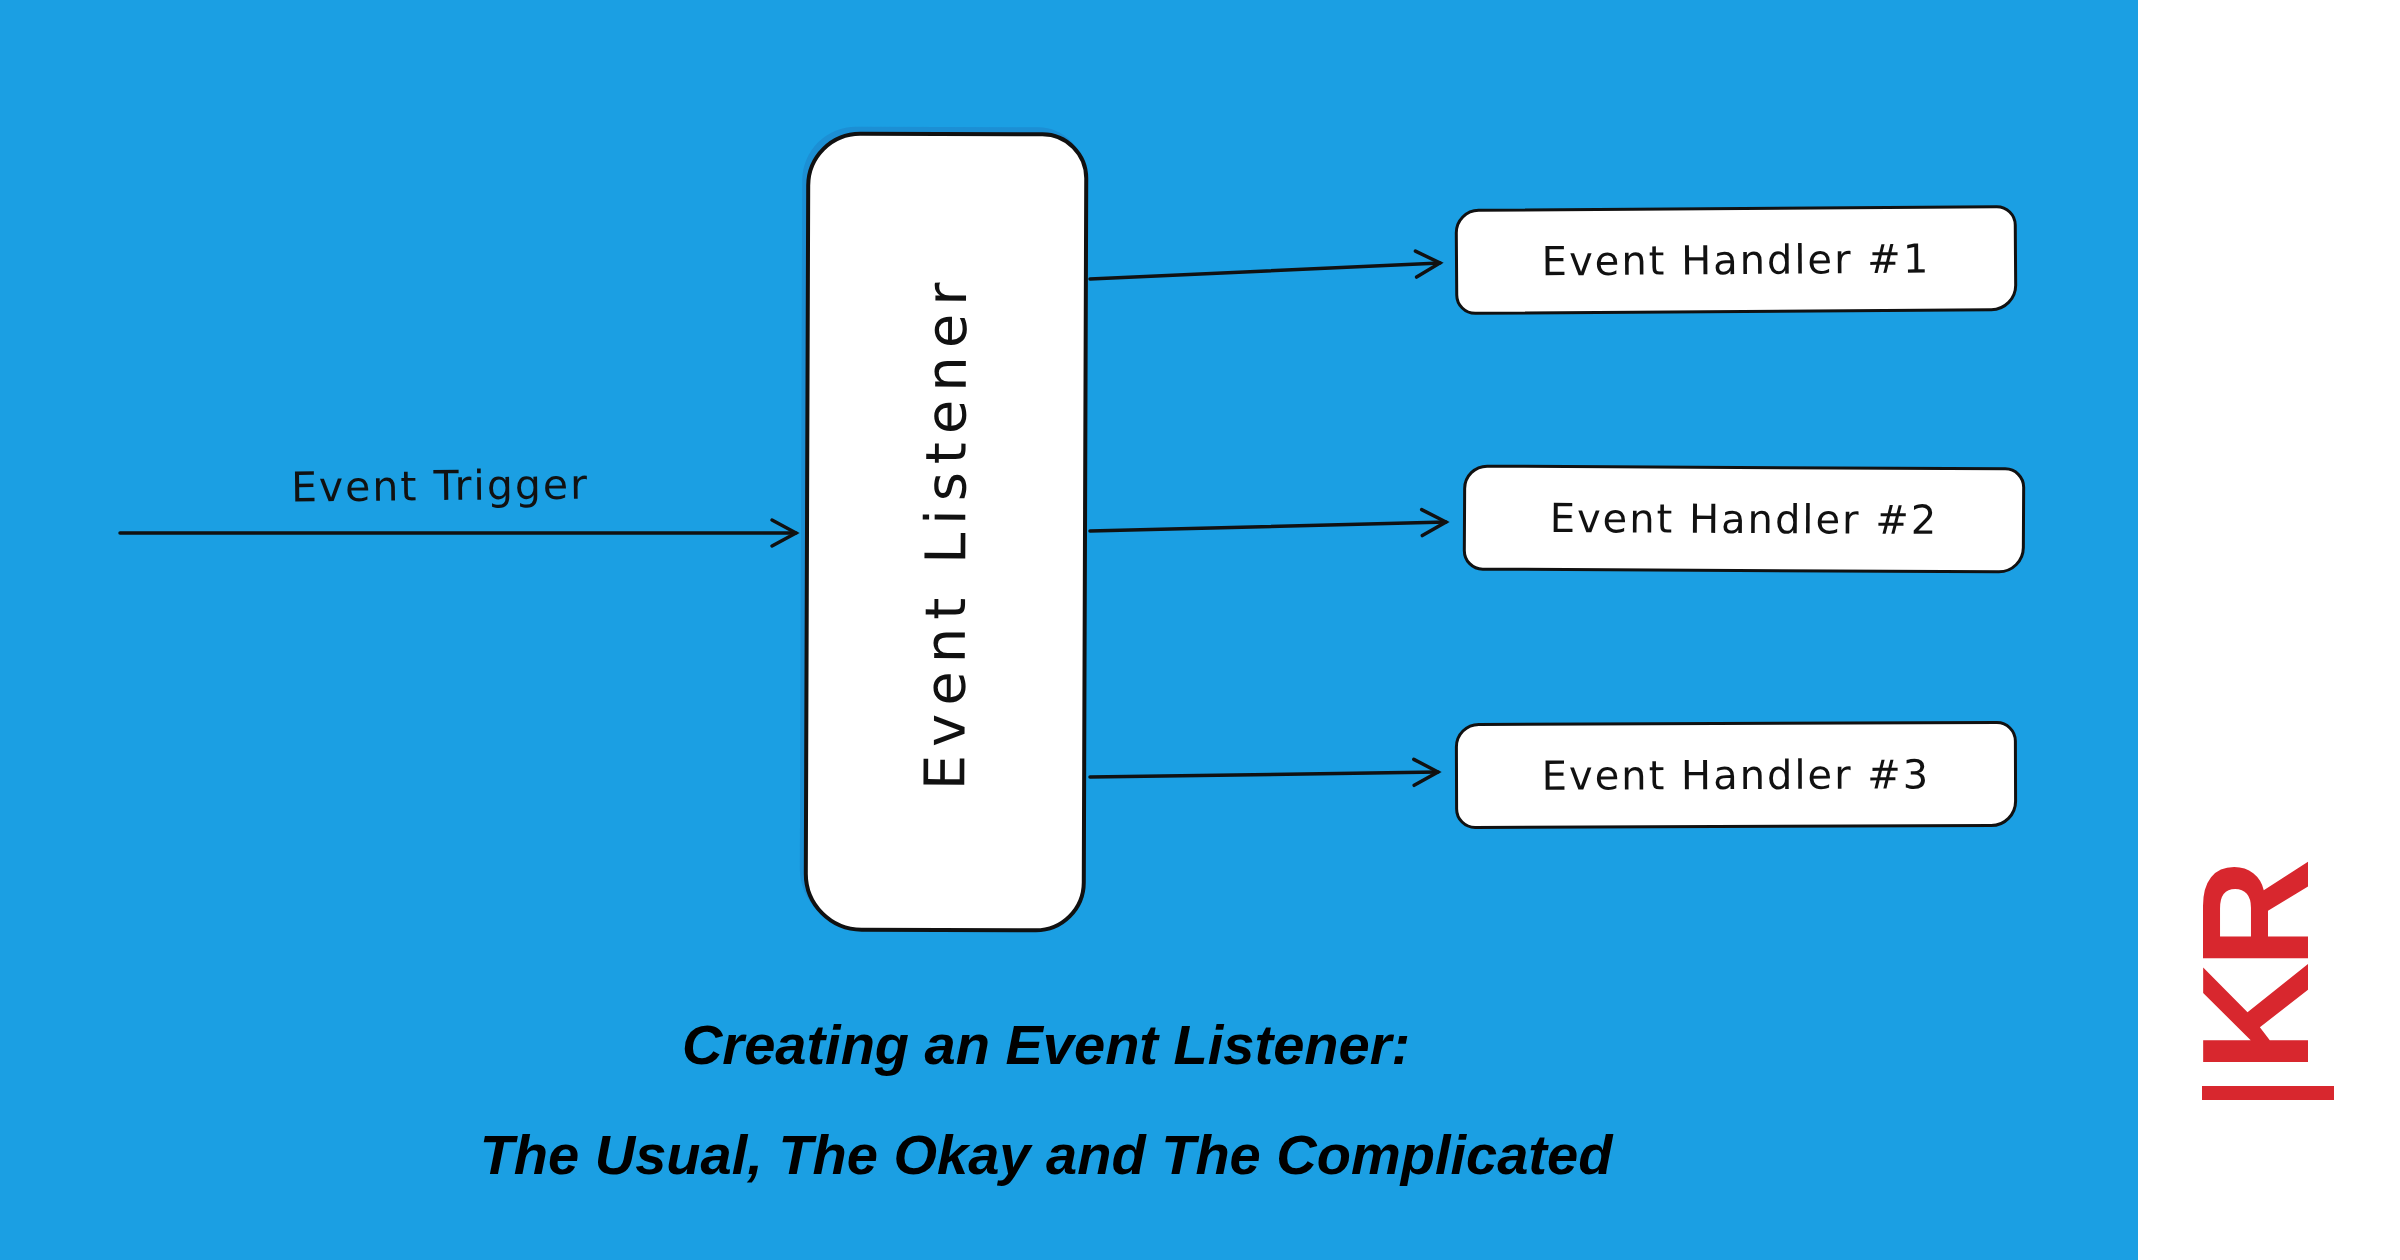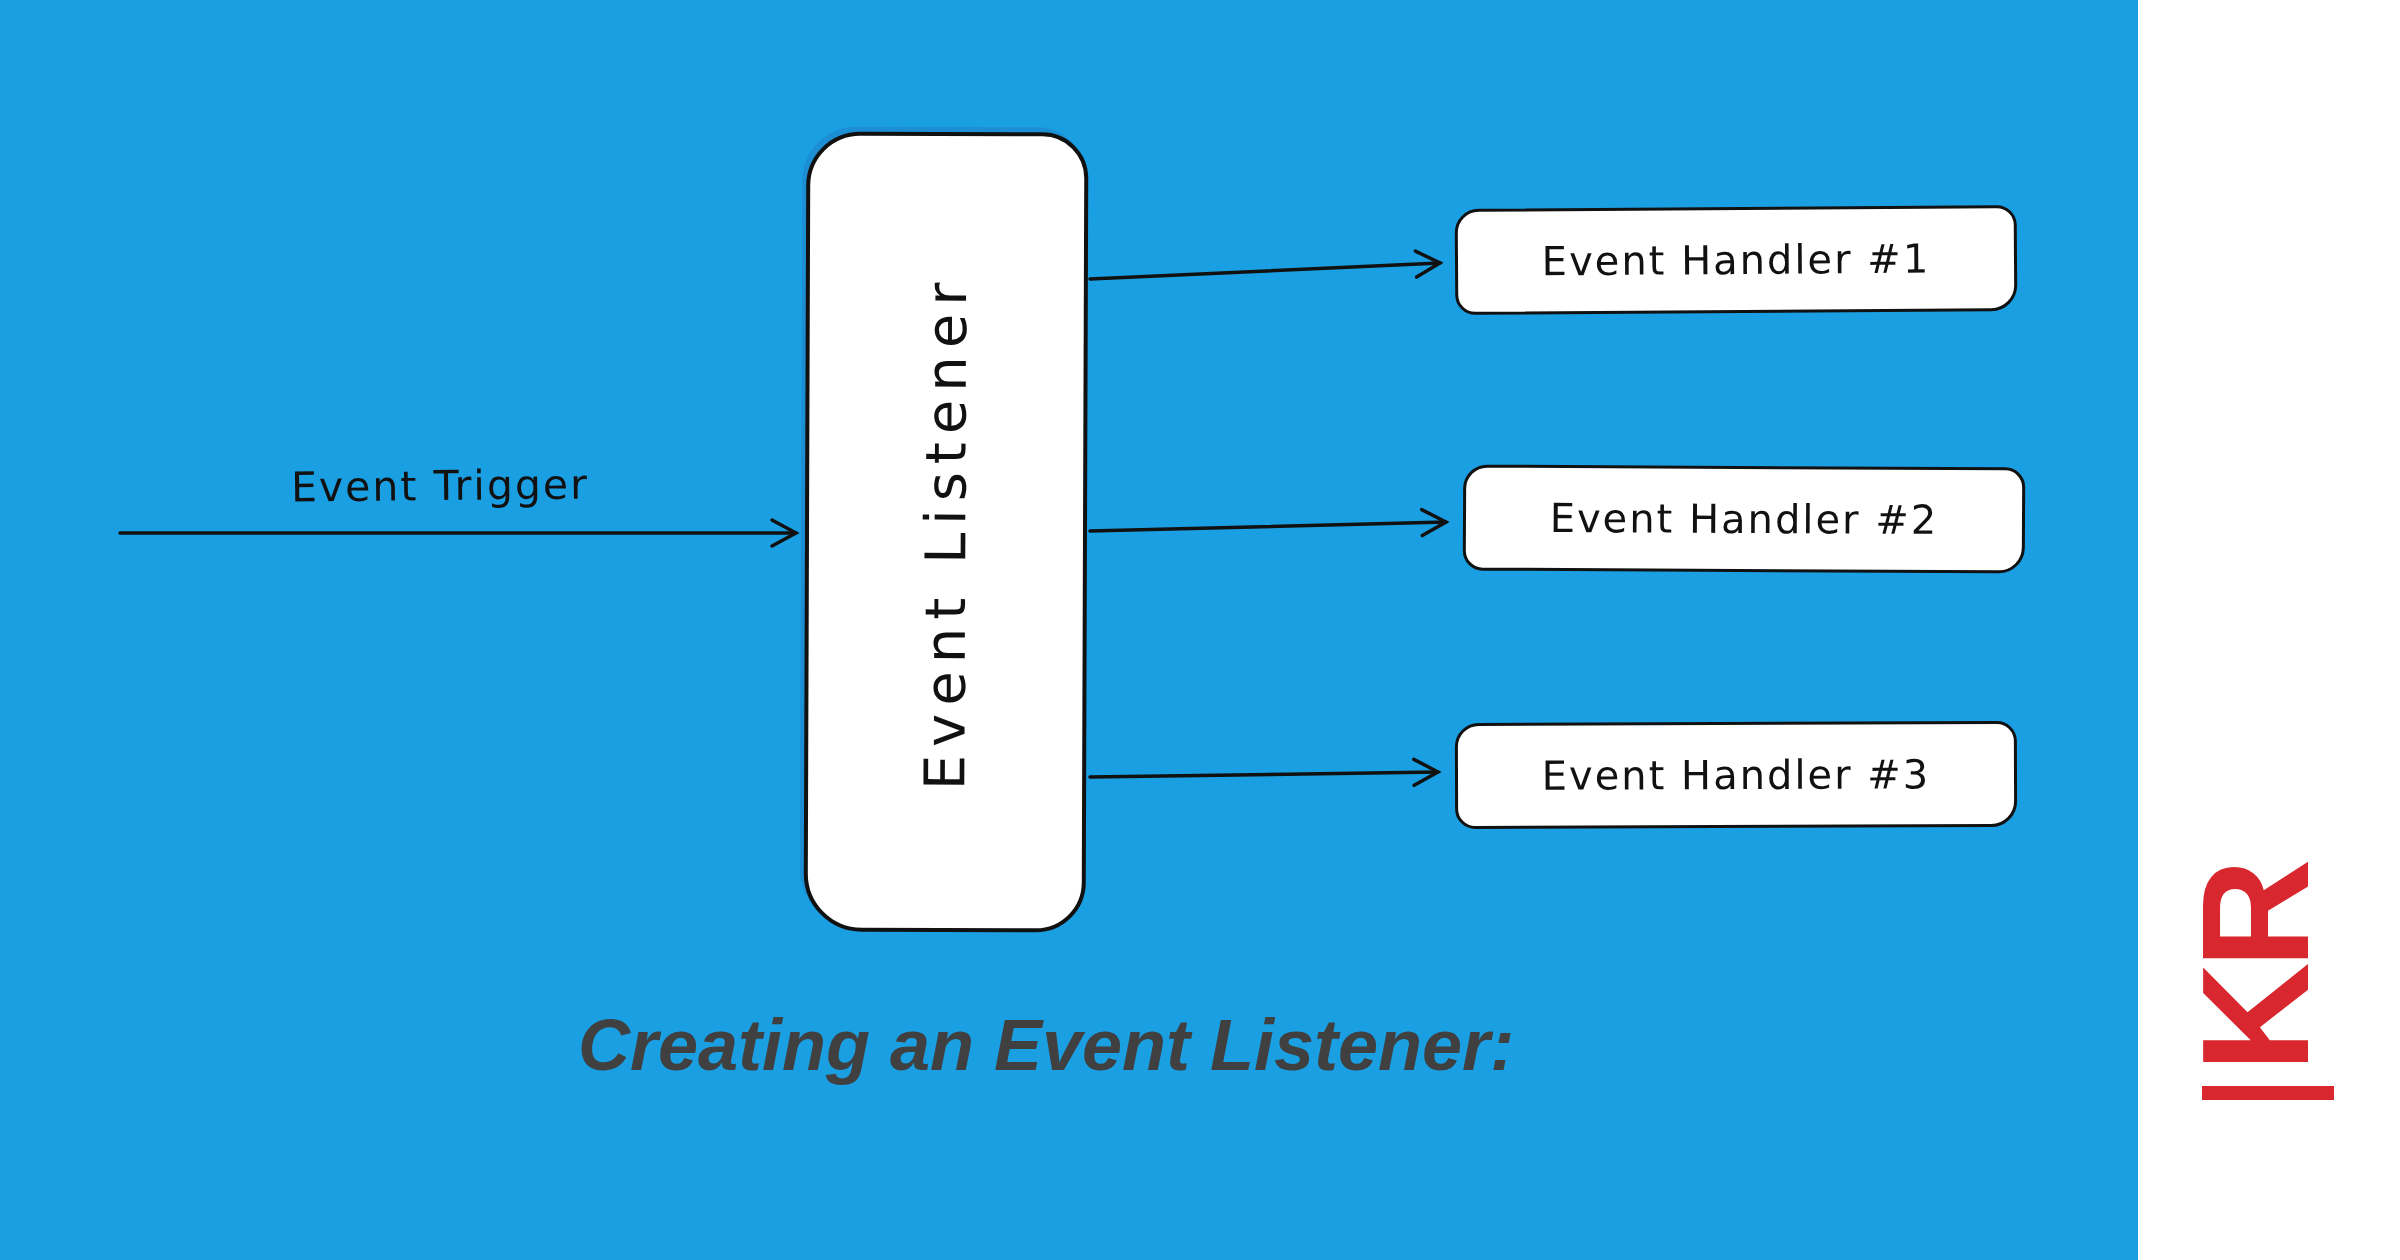--- a/index.html
+++ b/index.html
@@ -62,22 +62,22 @@
   .handler-box .sketch{font-size:40px;letter-spacing:2px;white-space:nowrap;}
   .handler-1{left:1455px;top:207px;transform:rotate(-0.4deg);}
   .handler-2{left:1463px;top:466px;transform:rotate(0.3deg);}
   .handler-3{left:1455px;top:722px;transform:rotate(-0.2deg);}
 
   .caption{
     position:absolute;left:0;top:990px;width:2092px;
     text-align:center;
     font-family:"Liberation Sans", sans-serif;
     font-weight:bold;font-style:italic;
-    color:#404040;
-    font-size:72px;line-height:110px;
+    color:#000000;
+    font-size:56px;line-height:110px;
     letter-spacing:0px;
   }
 
   
   .logo{
     position:absolute;left:2178px;top:852px;width:156px;height:232px;
     display:flex;align-items:center;justify-content:center;
   }
   .logo-text{
     transform:rotate(-90deg);
@@ -125,20 +125,21 @@
     <div class="handler-box handler-2">
       <span class="sketch">Event Handler #2</span>
     </div>
 
     <div class="handler-box handler-3">
       <span class="sketch">Event Handler #3</span>
     </div>
 
     <div class="caption">
       <div class="caption-line">Creating an Event Listener:</div>
+      <div class="caption-line">The Usual, The Okay and The Complicated</div>
     </div>
 
   </div>
 
   <div class="logo">
     <span class="logo-text">KR</span>
   </div>
   <div class="logo-bar"></div>
 
 </div>

